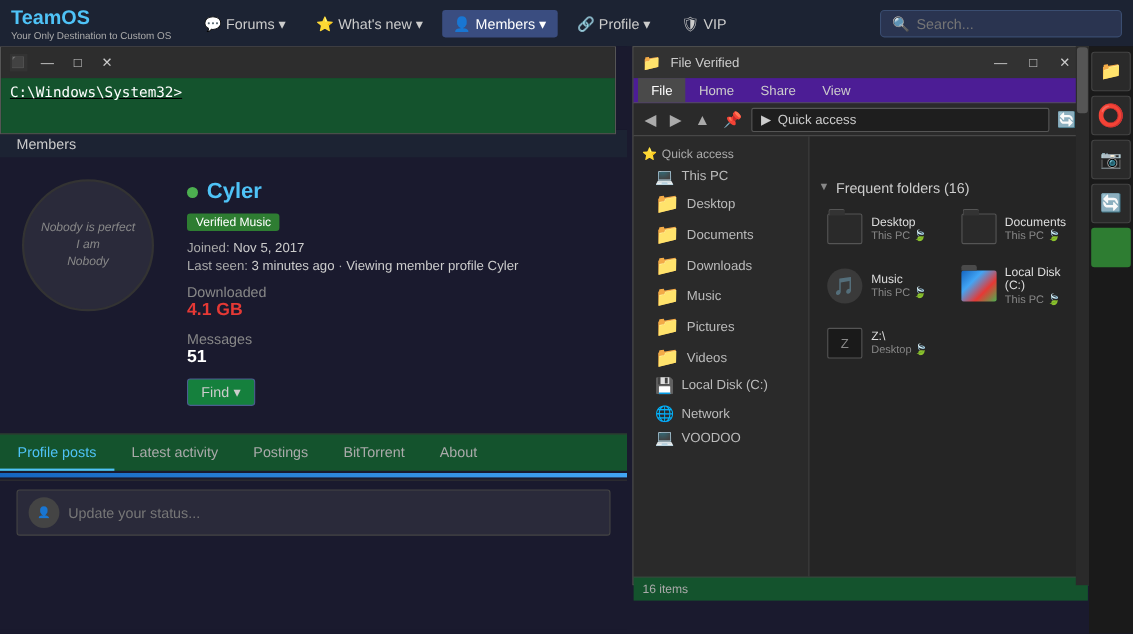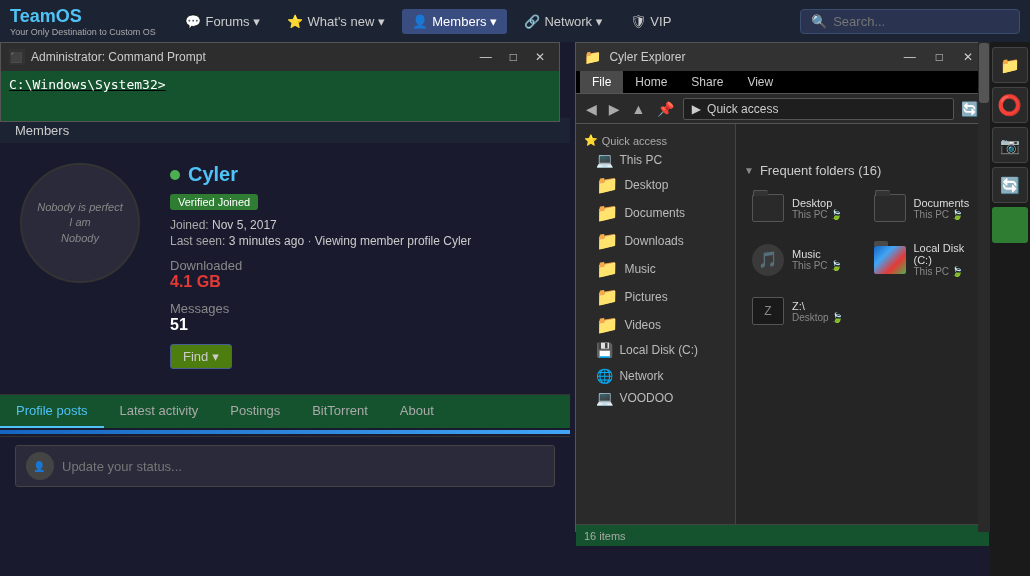--- a/index.html
+++ b/index.html
@@ -151,21 +151,21 @@
       border-radius: 3px;
     }
     .profile-detail { color: #aaa; font-size: 12px; margin: 2px 0; }
     .profile-detail span { color: #ccc; }
     .stat-row { margin-top: 10px; }
     .stat-label { color: #888; font-size: 13px; }
     .stat-value { color: #e53935; font-size: 16px; font-weight: bold; }
     .stat-value.messages { color: #fff; font-size: 16px; }
 
     .find-btn {
-      background: #4d7c0f;
+      background: #15803d;
       color: #ccc;
       border: 1px solid #4a5d90;
       border-radius: 3px;
       padding: 4px 12px;
       cursor: pointer;
       font-size: 13px;
       margin-top: 10px;
       display: flex;
       align-items: center;
       gap: 4px;
@@ -237,21 +237,21 @@
       display: flex;
       align-items: center;
       padding: 0 8px;
       gap: 4px;
     }
     .fe-title { color: #ccc; font-size: 12px; flex: 1; }
     .fe-btn { color: #ccc; background: none; border: none; cursor: pointer; padding: 2px 8px; font-size: 12px; }
 
     
     .fe-ribbon {
-      background: #000000;
+      background: #4c1d95;
       border-bottom: 1px solid #555;
     }
     .fe-ribbon-tabs {
       display: flex;
       padding: 0 4px;
     }
     .ribbon-tab {
       padding: 4px 12px;
       color: #ccc;
       font-size: 12px;
@@ -489,39 +489,38 @@
 
 <div class="teamos-header">
   <div class="logo-area">
     <span class="logo-title">TeamOS</span>
     <span class="logo-sub">Your Only Destination to Custom OS</span>
   </div>
 
   <button class="nav-btn">💬 Forums ▾</button>
   <button class="nav-btn">⭐ What's new ▾</button>
   <button class="nav-btn active">👤 Members ▾</button>
-  <button class="nav-btn">🔗 Network ▾</button>
+  <button class="nav-btn">🔗 Profile ▾</button>
   <button class="nav-btn">🛡 VIP</button>
 
   <div class="nav-spacer"></div>
 
   <div class="search-box">
     <span>🔍</span>
     <input type="text" placeholder="Search..." style="">
   </div>
 </div>
 
 <div class="main-area">
 
   <div class="forum-bg">
 
     <div class="cmd-window">
       <div class="cmd-titlebar">
         <div class="cmd-icon">⬛</div>
-        <span class="cmd-title">Administrator: Command Prompt</span>
         <button class="cmd-btn">—</button>
         <button class="cmd-btn">□</button>
         <button class="cmd-btn close">✕</button>
       </div>
       <div class="cmd-body">
         <span class="cmd-text">C:\Windows\System32&gt;</span>
       </div>
     </div>
 
     <div class="profile-section">
@@ -535,21 +534,21 @@
             <div class="avatar-text">Nobody is perfect<br>I am<br>Nobody</div>
           </div>
         </div>
 
         <div class="profile-info">
           <div class="username-row">
             <div class="online-dot"></div>
             <span class="username">Cyler</span>
           </div>
           <div>
-            <span class="badge">Verified Joined</span>
+            <span class="badge">Verified Music</span>
           </div>
           <div style="margin-top:8px;">
             <div class="profile-detail">Joined: <span>Nov 5, 2017</span></div>
             <div class="profile-detail">Last seen: <span>3 minutes ago</span> · <span>Viewing member profile Cyler</span></div>
           </div>
           <div class="stat-row">
             <div class="stat-label">Downloaded</div>
             <div class="stat-value">4.1 GB</div>
           </div>
           <div class="stat-row">
@@ -578,21 +577,21 @@
           <div class="mini-avatar">👤</div>
           <span class="post-placeholder">Update your status...</span>
         </div>
       </div>
     </div>
   </div>
 
   <div class="file-explorer">
     <div class="fe-titlebar">
       <span style="font-size:14px; margin-right:4px;">📁</span>
-      <span class="fe-title">Cyler Explorer</span>
+      <span class="fe-title">File Verified</span>
       <button class="fe-btn">—</button>
       <button class="fe-btn">□</button>
       <button class="fe-btn close">✕</button>
     </div>
 
     <div class="fe-ribbon">
       <div class="fe-ribbon-tabs">
         <div class="ribbon-tab active">File</div>
         <div class="ribbon-tab">Home</div>
         <div class="ribbon-tab">Share</div>

